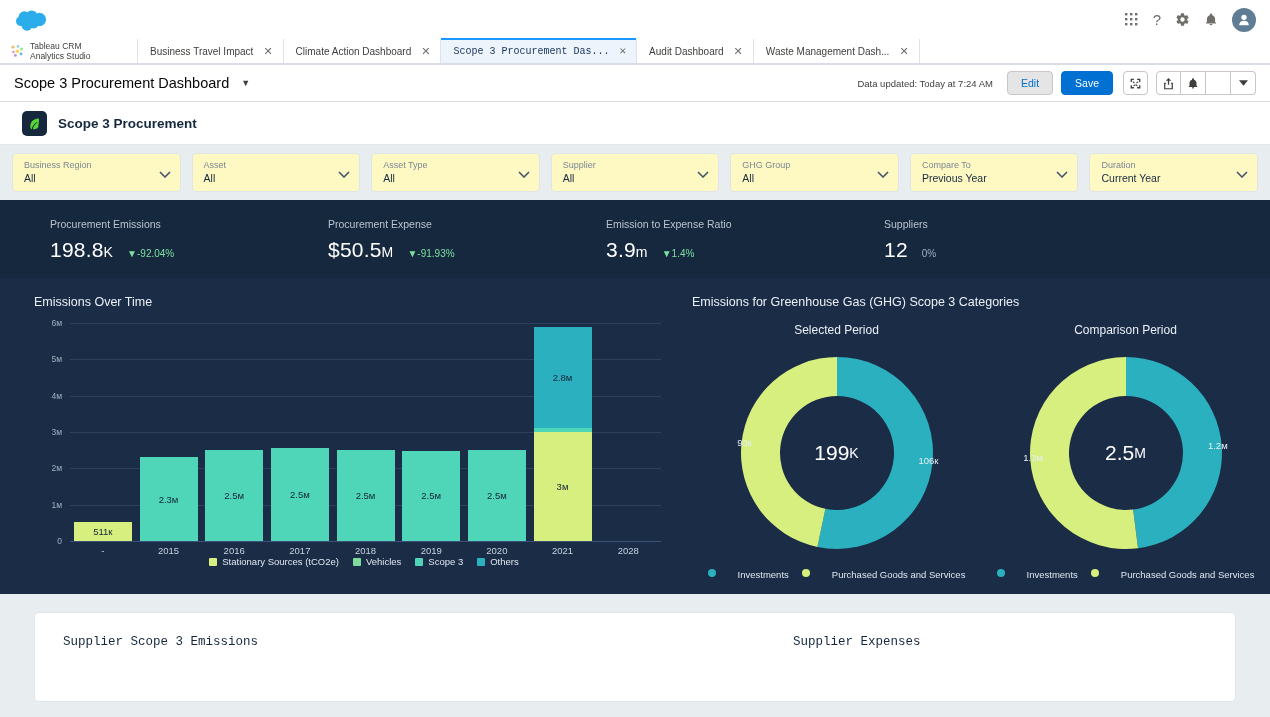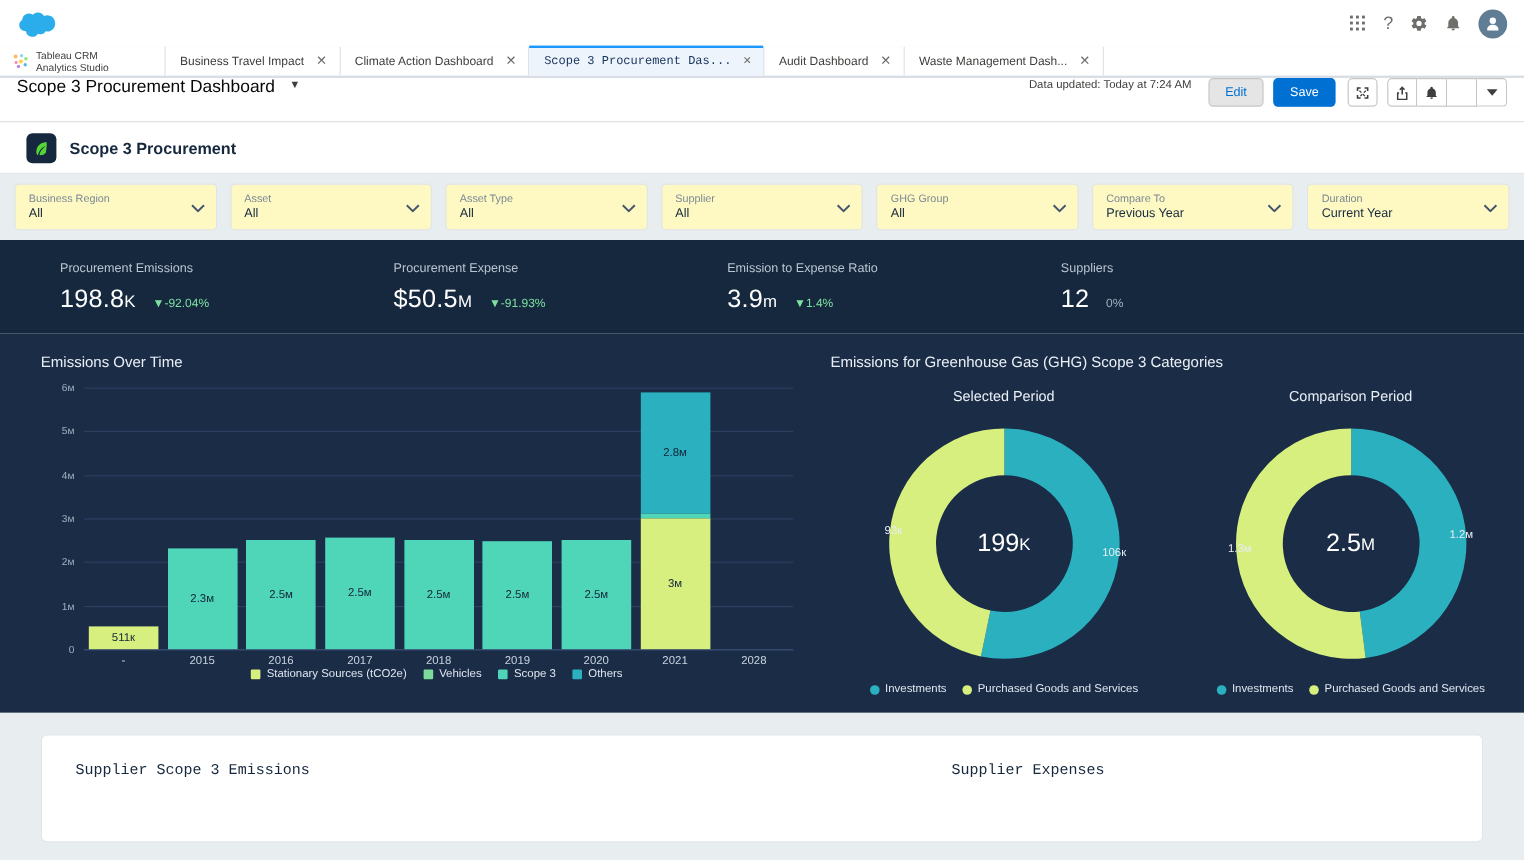--- a/index.html
+++ b/index.html
@@ -42,21 +42,21 @@
   }
   .tab.active { background:#eef4fb; color:#16325c;font-family:Liberation Mono, monospace; }
   .tab.active:before {
     content:""; position:absolute; left:0; right:0; top:-1px; height:2px; background:#1b96ff;
   }
   .tab .x { color:#706e6b; font-size:11px; line-height:11px; }
   .tabbar-fill { flex:1; }
 
   
   .dash-toolbar {
-    height:37px; background:#fff; display:flex; 
+    height:37px; background:#fff; display:flex; align-items:center;
     padding:0 14px 0 14px; border-bottom:1px solid #dddbda;
   }
   .dash-title { font-size:14.5px; color:#080707; }
   .dash-caret { margin-left:12px; color:#3e3e3c; font-size:9px; }
   .tb-spacer { flex:1; }
   .data-updated { font-size:9.5px; color:#3e3e3c; margin-right:14px; }
   .btn {
     height:24px; border:1px solid #c9c7c5; background:#e5e5e5; border-radius:4px;
     font-size:10.5px; color:#0070d2; padding:0 13px; cursor:pointer;
     display:flex; align-items:center; justify-content:center;
@@ -138,21 +138,21 @@
   .donut-cell { flex:1; display:flex; justify-content:center; position:relative; }
   .donut-wrap { position:relative; width:204px; height:204px; }
   .donut-center {
     position:absolute; inset:0; display:flex; align-items:center; justify-content:center;
     font-size:21px; color:#fff;
   }
   .donut-center .suffix { font-size:14px; }
   .dlabel { position:absolute; font-size:9.5px; color:#e6eef6; }
   .donut-legend { display:flex; margin-top:14px; }
   .donut-legend > div { flex:1; display:flex; justify-content:center; gap:13px; }
-  .donut-legend .li { display:flex; align-items:center; gap:5px; font-size:9.5px; color:#dfe7ef; }
+  .donut-legend .li { display:flex; gap:22px; font-size:9.5px; color:#dfe7ef; }
   .donut-legend .dot { width:8px; height:8px; border-radius:50%; }
 
   
   .bottom-area { background:#e8eef0; padding:18px 34px 0 34px; height:100px;font-family:Liberation Mono, monospace; }
   .bottom-card {
     background:#fff; border:1px solid #e1e6ea; border-radius:5px; height:90px;
     display:flex; padding:22px 28px 0 28px;
   }
   .bottom-card .bt { font-size:12.5px; color:#16283e; }
   .bc-left { width:730px; }

